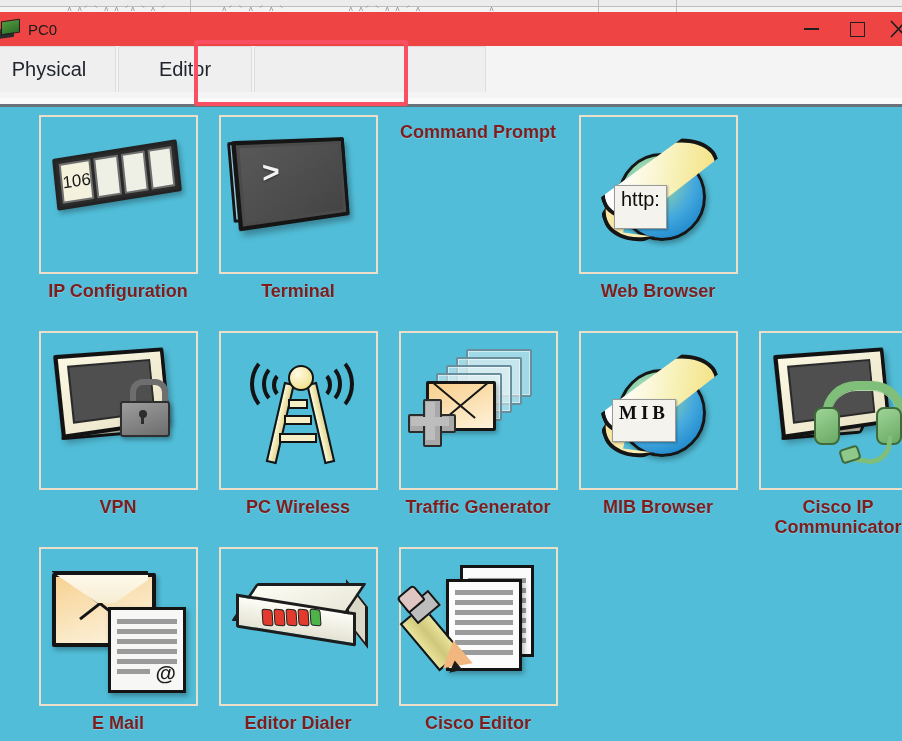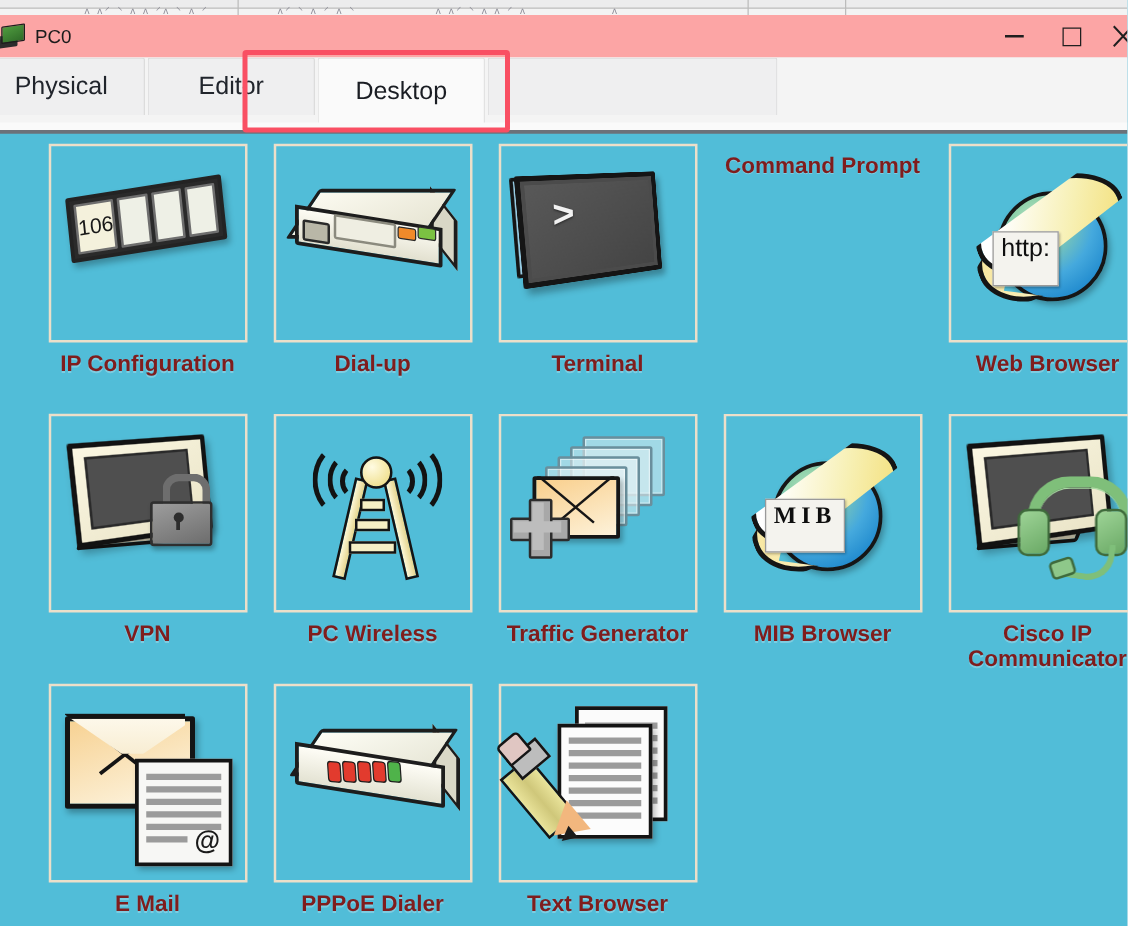--- a/index.html
+++ b/index.html
@@ -15,21 +15,21 @@
   .bg-strip{position:absolute;left:0;top:0;width:902px;height:12px;background:#f3f3f3;
             border-bottom:1px solid #c8c8c8;overflow:hidden;}
   .bg-strip .ruler{position:absolute;left:0;top:0;width:902px;height:6px;
             background:#ececed;border-bottom:1px solid #bdbdbd;}
   .bg-strip .ticks{position:absolute;left:0;top:5px;width:770px;height:8px;
             font-size:8px;color:#6a6a78;white-space:nowrap;letter-spacing:2px;
             opacity:.75;overflow:hidden;line-height:8px;}
   .bg-strip .sep{position:absolute;top:0;width:1px;height:12px;background:#bcbcbc;}
 
   
-  .titlebar{position:absolute;left:0;top:12px;width:902px;height:34px;background:#fca5a5;
+  .titlebar{position:absolute;left:0;top:12px;width:902px;height:34px;background:#ef4444;
             display:flex;align-items:center;}
   .title-icon{width:30px;height:26px;margin-left:-8px;position:relative;flex:none;}
   .title-icon .mon{position:absolute;left:9px;top:4px;width:17px;height:12px;
             background:linear-gradient(160deg,#4f9b3f,#2f6b28);border:1.5px solid #1d1d1d;
             border-radius:1px;transform:skewY(-8deg);}
   .title-icon .base{position:absolute;left:6px;top:15px;width:16px;height:7px;
             background:#2c2c2c;border-radius:1px;transform:skewY(-8deg);}
   .title-icon .stand{position:absolute;left:2px;top:13px;width:9px;height:9px;
             background:#3b3b3b;border-radius:50% 0 0 50%;}
   .title-text{font-size:15px;color:#1b1b1b;margin-left:6px;}
@@ -298,21 +298,20 @@
           <path d="M4 3 L19 19 M19 3 L4 19" stroke="#1f1f1f" stroke-width="1.6" fill="none"></path>
         </svg>
       </div>
     </div>
   </div>
 
   <div class="tabbar">
     <div class="tabs">
       <div class="tab">Physical</div>
       <div class="tab">Editor</div>
-      <div class="tab active">Desktop</div>
       <div class="tab-filler"></div>
     </div>
     <div class="tabbar-rest"></div>
   </div>
   <div class="annot-box"></div>
 
   <div class="desktop">
     <div class="grid">
 
       <div class="row r1">
@@ -328,38 +327,20 @@
                   <div class="seg"></div>
                     <div class="seg"></div>
                     <div class="seg"></div>
                 </div>
               </div>
             </div>
           </div>
           <div class="label">IP Configuration</div>
         </div>
 
-        <div class="cell">
-          <div class="tile">
-            <div class="tile-inner">
-              <div class="ic">
-                <div class="modem">
-                  <div class="side"></div>
-                    <div class="top"></div>
-                    <div class="front"></div>
-                  <div class="port"></div>
-                    <div class="slot"></div>
-                  <div class="led o"></div>
-                    <div class="led g"></div>
-                </div>
-              </div>
-            </div>
-          </div>
-          <div class="label">Dial-up</div>
-        </div>
 
         <div class="cell">
           <div class="tile">
             <div class="tile-inner">
               <div class="ic screen">
                 <div class="edge"></div>
                 <div class="body">
                     <div class="glass"></div>
                   </div>
                 <div class="prompt">&gt;</div>
@@ -531,21 +512,21 @@
                     <div class="front"></div>
                   <div class="led" style="left:26px;background:#e23b2e"></div>
                   <div class="led" style="left:38px;background:#e23b2e"></div>
                   <div class="led" style="left:50px;background:#e23b2e"></div>
                   <div class="led" style="left:62px;background:#e23b2e"></div>
                   <div class="led" style="left:74px;background:#4fb34a"></div>
                 </div>
               </div>
             </div>
           </div>
-          <div class="label">PPPoE Dialer</div>
+          <div class="label">Editor Dialer</div>
         </div>
 
         <div class="cell">
           <div class="tile">
             <div class="tile-inner">
               <div class="ic te">
                 <div class="pageB">
                   <div class="line" style="top:10px;background:#9b9b9b"></div>
                   <div class="line" style="top:20px;background:#9b9b9b"></div>
                   <div class="line" style="top:30px;background:#9b9b9b"></div>
@@ -566,21 +547,21 @@
                 <div class="pencil">
                   <div class="shaft"></div>
                     <div class="ferrule"></div>
                     <div class="eraser"></div>
                   <div class="tip"></div>
                     <div class="nib"></div>
                 </div>
               </div>
             </div>
           </div>
-          <div class="label">Text Browser</div>
+          <div class="label">Cisco Editor</div>
         </div>
 
         <div class="cell"></div>
         <div class="cell"></div>
       </div>
 
     </div>
   </div>
 </div>
 

